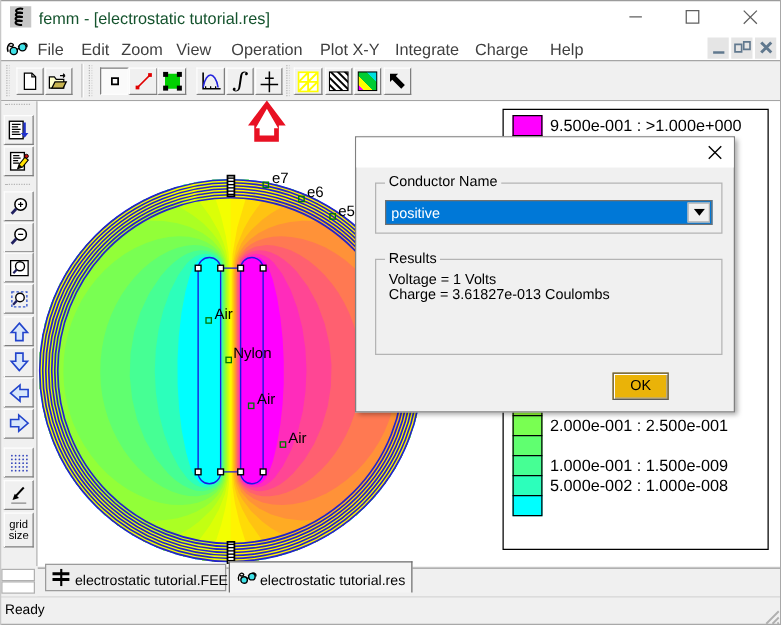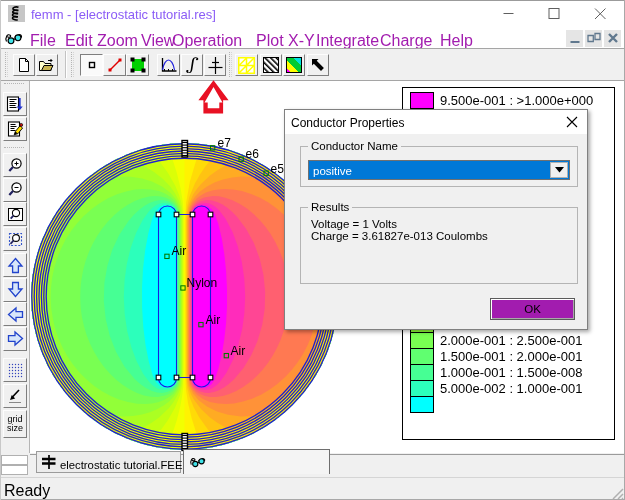--- a/index.html
+++ b/index.html
@@ -1,21 +1,21 @@
 <!DOCTYPE html>
 <html><head><meta charset="utf-8"><style>
 *{margin:0;padding:0;box-sizing:border-box}
 html,body{width:625px;height:500px;overflow:hidden}
 body{font-family:"Liberation Sans",sans-serif;background:#fff;position:relative;font-size:13px;color:#000}
 .abs{position:absolute}
 #titlebar{left:0;top:0;width:625px;height:28px;background:#fff;border-top:1px solid #9b9b9b}
 #title-ico{left:8px;top:5px;width:17px;height:17px;background:#c6c6c6}
-#title-text{left:31px;top:7px;color:#8b5cf6;font-size:13px}
+#title-text{left:31px;top:7px;color:#14532d;font-size:13px}
 #menubar{left:0;top:28px;width:625px;height:20px;background:#fff}
-.mi{position:absolute;top:32px;font-size:16px;color:#a21caf}
+.mi{position:absolute;top:32px;font-size:13px;color:#404040}
 .mdib{top:30px;width:17px;height:17px;background:#e5e5e5}
 #toolbar{left:0;top:48px;width:625px;height:33px;background:#f0f0f0;border-top:1px solid #a5a5a5;border-bottom:1px solid #a5a5a5}
 .tb{position:absolute;top:54px;height:22px;background:#f0f0f0;border:1px solid;border-color:#fdfdfd #7e7e7e #7e7e7e #fdfdfd;display:flex;align-items:center;justify-content:center}
 .tbp{border-color:#7e7e7e #fdfdfd #fdfdfd #7e7e7e;background:#fafafa}
 .grip{position:absolute;width:3px;border-left:1px dotted #b5b5b5;border-right:1px dotted #d5d5d5}
 .vsep{position:absolute;top:3px;height:27px;width:2px;border-left:1px solid #c2c2c2;border-right:1px solid #fff}
 #client{left:0;top:81px;width:625px;height:373px;background:#fff}
 #sidebar{left:0;top:0;width:30px;height:373px;background:#f0f0f0;border-right:1px solid #b5b5b5}
 .sb{position:absolute;left:3px;width:24px;height:24px;background:#f0f0f0;border:1px solid;border-color:#fdfdfd #7e7e7e #7e7e7e #fdfdfd;display:flex;align-items:center;justify-content:center}
 #legend{left:402px;top:6px;width:213px;height:353px;background:#fff;border:1px solid #000}
@@ -58,21 +58,21 @@
       <path d="M10.5 6.5l3-2.2c2.6-1.8 4.8.3 3.8 2.4" stroke-width="1.1"></path>
       <circle cx="7" cy="9.8" r="2.9" fill="#3fe2e8" stroke-width="1.15"></circle>
       <circle cx="14" cy="6.8" r="2.9" fill="#3fe2e8" stroke-width="1.15"></circle>
       <path d="M9.4 8.7l2-1.2" stroke-width="1.1"></path>
     </g>
   </svg>
 <div class="mi" style="left:30px">File</div>
 <div class="mi" style="left:65px">Edit</div>
 <div class="mi" style="left:97px">Zoom</div>
 <div class="mi" style="left:141px">View</div>
-<div class="mi" style="left:172px">Operation</div>
+<div class="mi" style="left:185px">Operation</div>
 <div class="mi" style="left:256px">Plot X-Y</div>
 <div class="mi" style="left:316px">Integrate</div>
 <div class="mi" style="left:380px">Charge</div>
 <div class="mi" style="left:440px">Help</div>
 <div class="abs mdib" style="left:566px"></div>
 <div class="abs mdib" style="left:585px"></div>
 <div class="abs mdib" style="left:604px"></div>
 <svg class="abs" style="left:566px;top:28px" width="56" height="20" viewBox="0 0 56 20">
     <g stroke="#60788e" fill="none">
       <path d="M4.5 14h9" stroke-width="2"></path>
@@ -388,49 +388,47 @@
 <div class="ltxt" style="top:181px">4.000e-001 : 4.500e-001</div>
 <div class="lrow" style="top:196px;background:#c3ff12"></div>
 <div class="ltxt" style="top:197px">3.500e-001 : 4.000e-001</div>
 <div class="lrow" style="top:212px;background:#abff23"></div>
 <div class="ltxt" style="top:213px">3.000e-001 : 3.500e-001</div>
 <div class="lrow" style="top:228px;background:#92ff38"></div>
 <div class="ltxt" style="top:229px">2.500e-001 : 3.000e-001</div>
 <div class="lrow" style="top:244px;background:#79ff52"></div>
 <div class="ltxt" style="top:245px">2.000e-001 : 2.500e-001</div>
 <div class="lrow" style="top:260px;background:#60ff70"></div>
-<div class="ltxt" style="top:261px">1.500e-001 : 2.000e-001</div>
 <div class="lrow" style="top:276px;background:#46ff94"></div>
-<div class="ltxt" style="top:277px">1.000e-001 : 1.500e-008</div>
+<div class="ltxt" style="top:277px">1.000e-001 : 1.500e-009</div>
 <div class="lrow" style="top:292px;background:#2cffbb"></div>
-<div class="ltxt" style="top:293px">5.000e-002 : 1.000e-001</div>
+<div class="ltxt" style="top:293px">5.000e-002 : 1.000e-008</div>
 <div class="lrow" style="top:308px;background:#00ffff"></div>
     </div>
 
 <div class="abs" id="dlg">
 <div class="abs" style="left:0;top:0;width:302px;height:24px;background:#fff"></div>
-<div class="abs" style="left:6px;top:6px;font-size:12px">Conductor Properties</div>
 <svg class="abs" style="left:280px;top:5px" width="14" height="14" viewBox="0 0 14 14">
         <path d="M2 2l10 10M12 2L2 12" stroke="#000" stroke-width="1.1" fill="none"></path>
       </svg>
 <div class="grp" style="left:15px;top:36px;width:278px;height:41px"></div>
 <div class="grplbl" style="left:23px;top:30px">Conductor Name</div>
 <div class="abs" style="left:23px;top:50px;width:262px;height:20px;border:1px solid #707070;background:#0078d7">
   <div class="abs" style="left:4px;top:3.5px;color:#fff;font-size:11.5px">positive</div>
   <div class="abs" style="right:1px;top:1px;width:18px;height:16px;background:#f0f0f0;border:1px solid #b0b0b0;display:flex;align-items:center;justify-content:center">
           <svg width="9" height="6" viewBox="0 0 9 6">
             <path d="M0 0h9L4.5 5.5z" fill="#000"></path>
           </svg>
         </div>
 </div>
 <div class="grp" style="left:15px;top:97px;width:278px;height:77px"></div>
 <div class="grplbl" style="left:23px;top:91px">Results</div>
 <div class="abs" style="left:26px;top:108px">Voltage = 1 Volts</div>
 <div class="abs" style="left:26px;top:120px">Charge = 3.61827e-013 Coulombs</div>
-<div class="abs" style="left:205px;top:188px;width:85px;height:22px;background:#a21caf;border:1px solid #5a5a5a;box-shadow:inset 1px 1px 0 #fff,inset -1px -1px 0 #a9a9a9;text-align:center;line-height:20px;font-size:11.5px">OK</div>
+<div class="abs" style="left:205px;top:188px;width:45px;height:22px;background:#eab308;border:1px solid #5a5a5a;box-shadow:inset 1px 1px 0 #fff,inset -1px -1px 0 #a9a9a9;text-align:center;line-height:20px;font-size:11.5px">OK</div>
 </div>
 </div>
 
 <div class="abs" id="tabbar">
 <div class="abs" style="left:30px;top:1px;width:595px;height:1px;background:#9b9b9b"></div>
 <div class="abs tab" style="left:36px;top:-2px;width:145px;height:22px;background:#ececec;border:1px solid #9b9b9b"></div>
 <svg class="abs" style="left:41px;top:2px" width="16" height="14" viewBox="0 0 16 14">
       <path d="M8 0v14" stroke="#000" stroke-width="1.7"></path>
       <path d="M1 4h13.5M1 8.5h13.5" stroke="#000" stroke-width="2.4"></path>
     </svg>
@@ -438,24 +436,25 @@
 <div class="abs tab" style="left:183px;top:-4.5px;width:147px;height:25px;background:#f4f4f4;border:1px solid #6e6e6e;border-bottom:none"></div>
 <svg class="abs" style="left:189px;top:2px" width="17" height="13" viewBox="0 0 19 14">
       <g fill="none" stroke="#000">
         <path d="M2.5 10.5C.8 6.5 3.5 2.2 6.2 4.2c1.8 1.4-1.8 3-2.7 1.2" stroke-width="1.2"></path>
         <path d="M10.5 6.5l3-2.2c2.6-1.8 4.8.3 3.8 2.4" stroke-width="1.2"></path>
         <circle cx="7" cy="9.8" r="2.9" fill="#3fe2e8" stroke-width="1.25"></circle>
         <circle cx="14" cy="6.8" r="2.9" fill="#3fe2e8" stroke-width="1.25"></circle>
         <path d="M9.4 8.7l2-1.2" stroke-width="1.2"></path>
       </g>
     </svg>
+<div class="abs tab" style="left:208px;top:1px">electrostatic tutorial.res</div>
 </div>
 
 <div class="abs" id="statusbar">
-<div class="abs" style="left:4px;top:4px;font-size:16px">Ready</div>
+<div class="abs" style="left:4px;top:4px;font-size:11px">Ready</div>
 <svg class="abs" style="left:611px;top:9px" width="13" height="13" viewBox="0 0 13 13">
       <g stroke="#b0b0b0" stroke-width="1.5">
         <path d="M12 2L2 12M12 7L7 12M12 11l-1 1"></path>
       </g>
     </svg>
 </div>
 
 <div class="abs" style="left:0;top:453px;width:30px;height:24px;background:#f0f0f0"></div>
 <div class="abs" style="left:1px;top:455px;width:27px;height:10px;background:#fff;border:1px solid #b0b0b0"></div>
 <div class="abs" style="left:1px;top:465px;width:27px;height:10px;background:#fff;border:1px solid #b0b0b0"></div>

